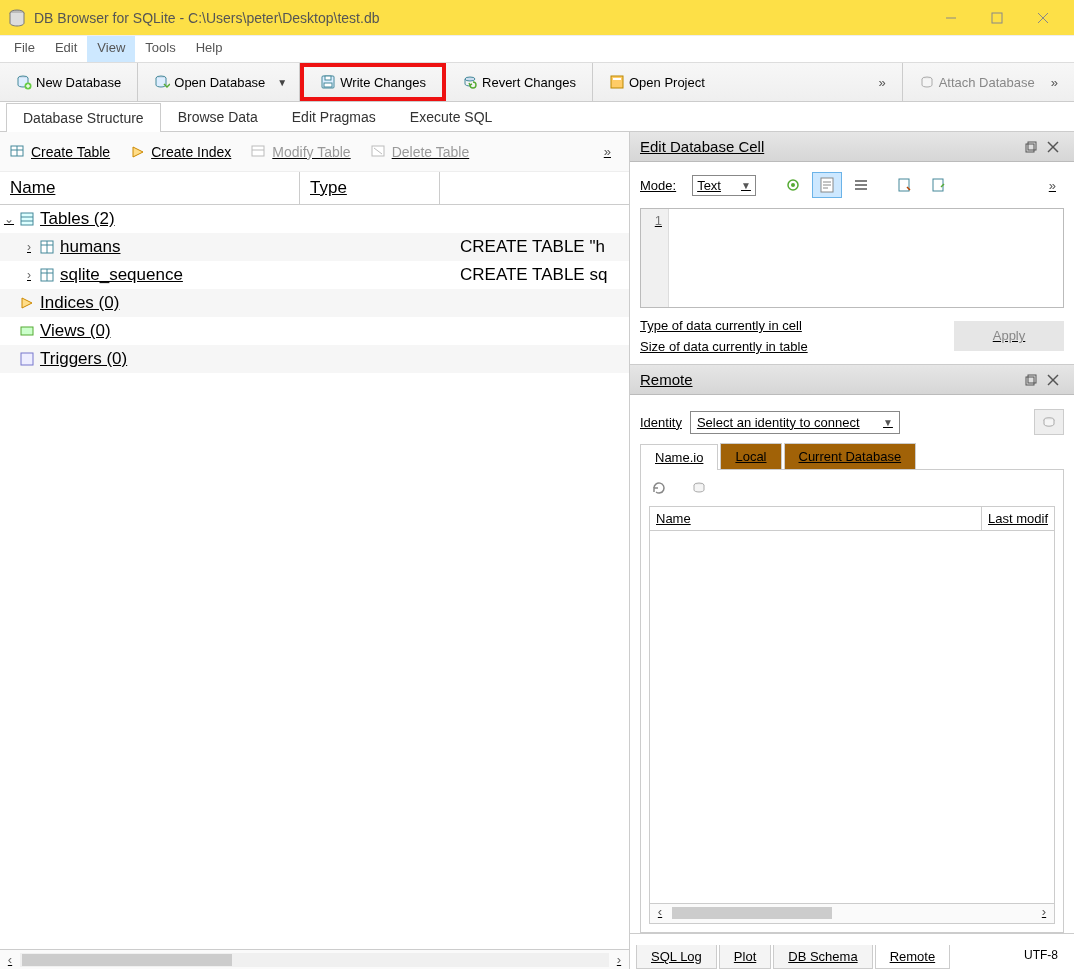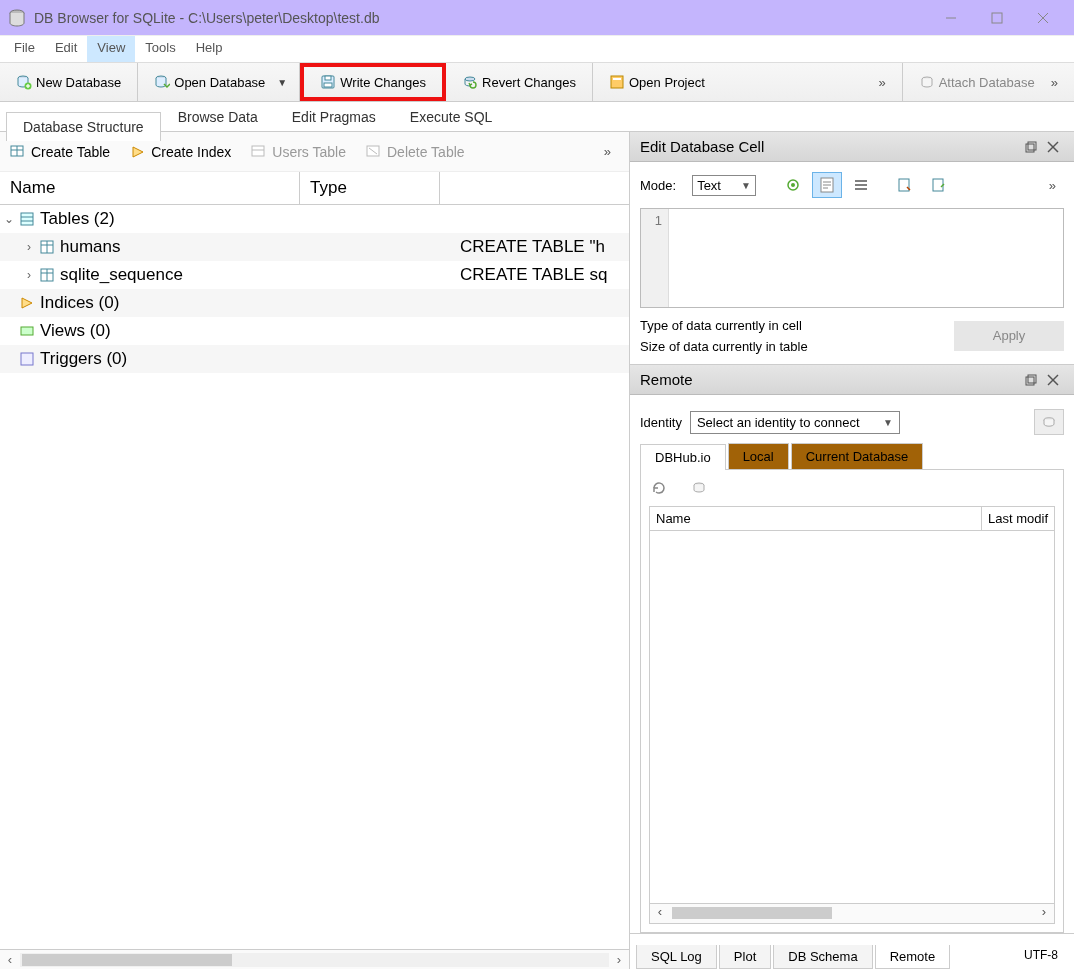--- a/index.html
+++ b/index.html
@@ -1,40 +1,40 @@
 <!DOCTYPE html>
 <html><head>
 <meta charset="utf-8">
 <style>
 * { box-sizing: border-box; margin: 0; padding: 0; }
 body { font-family: "Segoe UI", Tahoma, sans-serif; font-size: 13px; background: #fff; color: #000; width: 1074px; height: 969px; overflow: hidden; position: relative; }
 
-.titlebar { height: 36px; background: #c4b5fd; display: flex; align-items: center; padding: 0 8px; border-bottom: 1px solid #eee; }
+.titlebar { height: 36px; background: #fde047; display: flex; align-items: center; padding: 0 8px; border-bottom: 1px solid #eee; }
 .titlebar .db-icon { width: 18px; height: 18px; margin-right: 8px; }
 .titlebar .title { flex: 1; color: #555; font-size: 14px; }
 .titlebar .win-btn { width: 46px; height: 30px; display: flex; align-items: center; justify-content: center; color: #555; }
 .titlebar .win-btn svg { stroke: #888; }
 
 .menubar { height: 26px; display: flex; align-items: stretch; padding: 0 4px; }
 .menubar .menu-item { padding: 4px 10px; color: #555; cursor: default; }
 .menubar .menu-item.selected { background: #cde8ff; }
 
 .toolbar { height: 40px; background: linear-gradient(#f7f7f7,#efefef); border-top: 1px solid #ddd; border-bottom: 1px solid #ccc; display: flex; align-items: stretch; }
 .toolbar-group { display: flex; align-items: center; padding: 0 8px; border-right: 1px solid #ccc; position: relative; }
 .toolbar-btn { display: flex; align-items: center; gap: 4px; padding: 4px 8px; white-space: nowrap; font-size: 13px; }
 .toolbar-btn .ticon { width: 16px; height: 16px; display: inline-flex; align-items: center; justify-content: center; }
 .tb-dropdown { font-size: 10px; padding: 0 4px; color: #444; }
 .highlight-box { border: 4px solid #e11; }
 .overflow { padding: 0 8px; display: flex; align-items: center; color: #555; }
 
 .tabbar { height: 30px; display: flex; align-items: flex-end; padding: 0 6px; border-bottom: 1px solid #ccc; background: #fff; }
 .tab { padding: 6px 16px; border: 1px solid transparent; border-bottom: none; font-size: 14px; color: #333; }
-.tab.active { border-color: #ccc; background: #fff; position: relative; top: 10px; }
-
-.workspace { display: flex; height: calc(969px - 36px - 26px - 40px - 30px); }
+.tab.active { border-color: #ccc; background: #fff; position: relative; top: 1px; }
+
+.workspace { display: flex; height: calc(969px - 36px - 26px - 40px - 30px); text-decoration: underline; }
 .left-pane { width: 630px; display: flex; flex-direction: column; border-right: 1px solid #ccc; }
 .right-pane { flex: 1; display: flex; flex-direction: column; }
 
 .subtoolbar { height: 40px; display: flex; align-items: center; gap: 20px; padding: 4px 10px; background: #fafafa; border-bottom: 1px solid #eee; }
 .subtoolbar .stbtn { display: flex; align-items: center; gap: 5px; font-size: 14px; }
 .stbtn.disabled { color: #999; }
 
 .tree-header { display: flex; border-bottom: 1px solid #ccc; background: #fff; font-size: 17px; font-weight: 400; }
 .tree-header > div { padding: 6px 10px; border-right: 1px solid #ccc; }
 .tree-header .c-name { width: 300px; }
@@ -250,21 +250,21 @@
           </span>
         <span>Create Index</span>
       </div>
       <div class="stbtn disabled">
         <span class="ticon">
             <svg width="16" height="16">
               <rect x="1" y="2" width="12" height="10" fill="#fff" stroke="#bbb"></rect>
               <line x1="1" y1="6" x2="13" y2="6" stroke="#bbb"></line>
             </svg>
           </span>
-        <span>Users Table</span>
+        <span>Modify Table</span>
       </div>
       <div class="stbtn disabled">
         <span class="ticon">
             <svg width="16" height="16">
               <rect x="1" y="2" width="12" height="10" fill="#fff" stroke="#bbb"></rect>
               <line x1="3" y1="4" x2="11" y2="10" stroke="#bbb"></line>
             </svg>
           </span>
         <span>Delete Table</span>
       </div>
@@ -465,21 +465,21 @@
           <span style="font-size:10px;color:#555">▼</span>
         </div>
         <div class="identity-btn">
           <svg width="16" height="16">
               <ellipse cx="8" cy="6" rx="5" ry="2.2" fill="#eee" stroke="#aaa"></ellipse>
               <path d="M3 6v4c0 1.2 2.2 2.2 5 2.2s5-1 5-2.2V6" fill="#f5f5f5" stroke="#aaa"></path>
             </svg>
         </div>
       </div>
       <div class="remote-tabs">
-        <div class="remote-tab active"><span>DBHub.io</span></div>
+        <div class="remote-tab active"><span>Name.io</span></div>
         <div class="remote-tab"><span>Local</span></div>
         <div class="remote-tab"><span>Current Database</span></div>
       </div>
       <div class="remote-content">
         <div class="remote-icons">
           <span class="ricon">
               <svg width="16" height="16">
                 <path d="M3 8a5 5 0 1 1 2 4" fill="none" stroke="#888" stroke-width="1.5"></path>
                 <path d="M3 12l0-4l4 0" fill="none" stroke="#888" stroke-width="1.5"></path>
               </svg>

